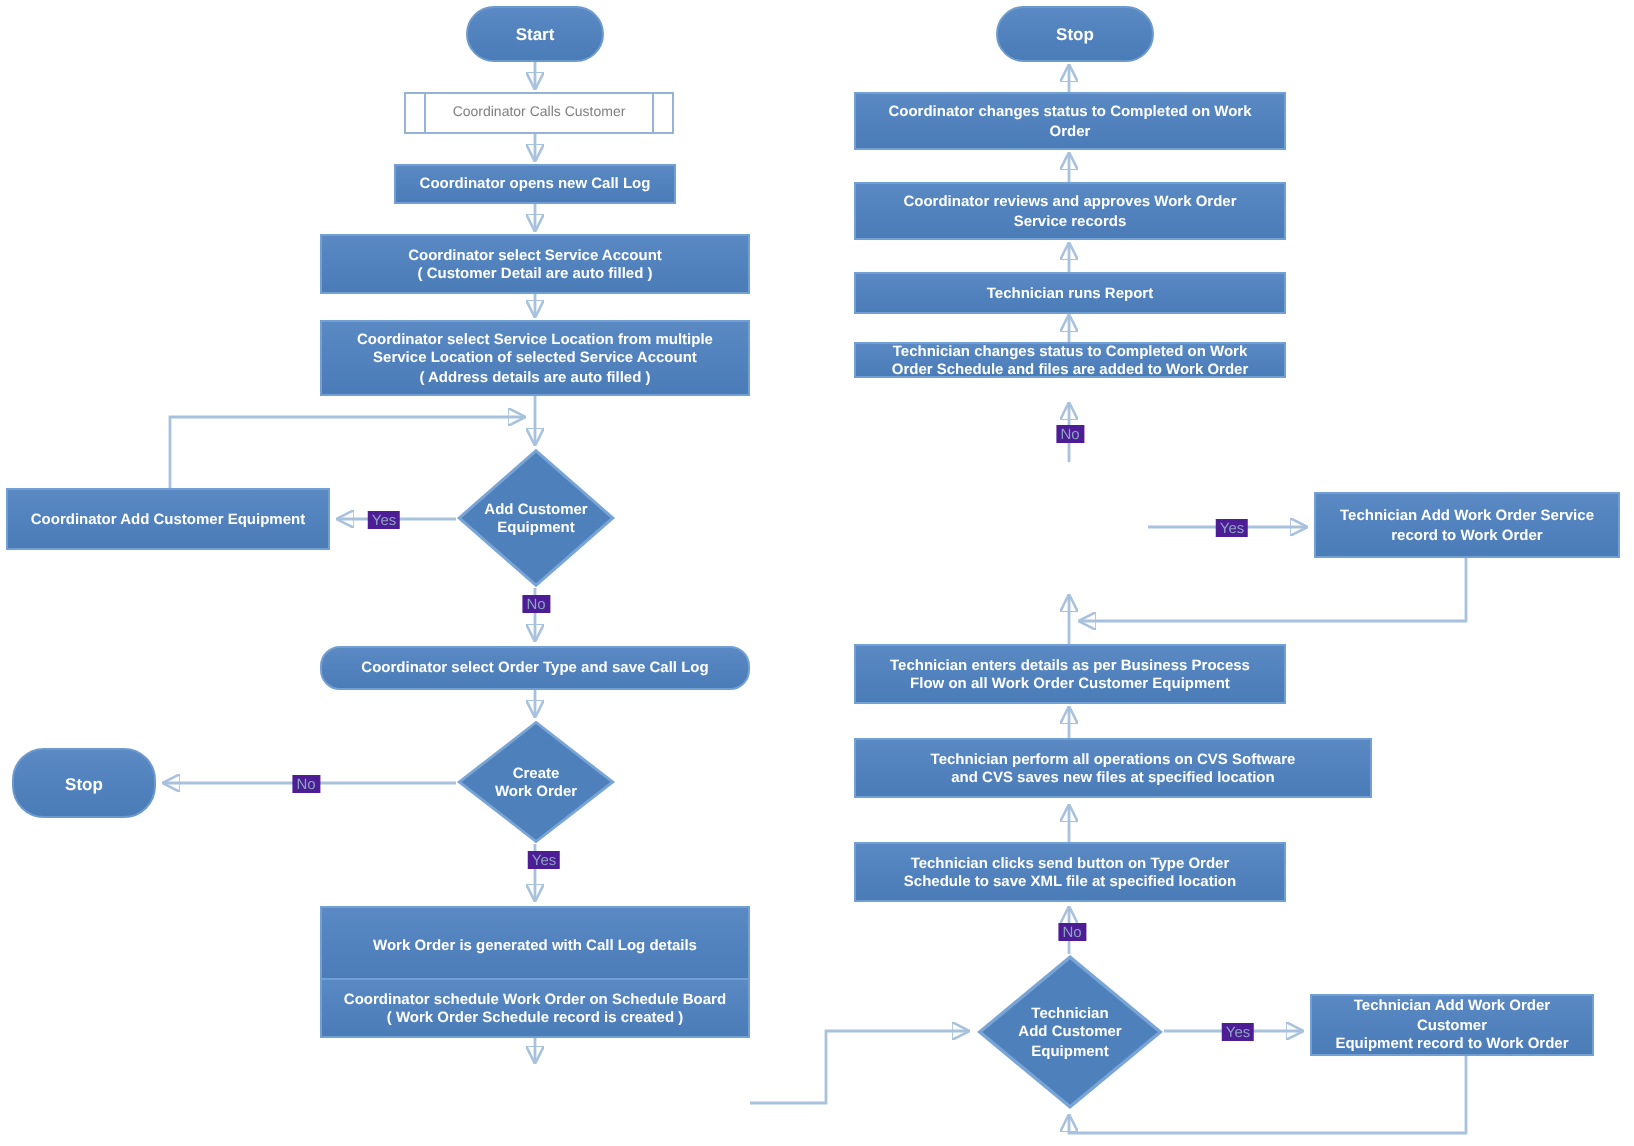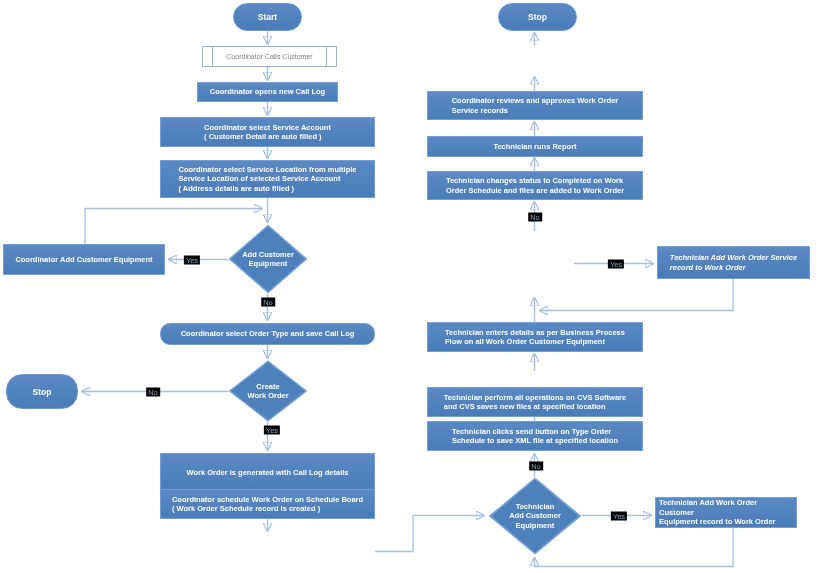--- a/index.html
+++ b/index.html
@@ -4,21 +4,21 @@
 <style>
   html,body{margin:0;padding:0;background:#fff;}
   .canvas{
     position:relative;width:817px;height:573px;background:#ffffff;
     font-family:"Liberation Sans",sans-serif;overflow:hidden;
   }
   .edges{position:absolute;left:0;top:0;width:817px;height:573px;z-index:1;}
   .edges path{fill:none;stroke:#a8c2de;stroke-width:1.4;}
   .node{
     position:absolute;z-index:2;display:flex;align-items:center;justify-content:center;
-    box-sizing:border-box;
+    text-align:center;box-sizing:border-box;
   }
   .proc{
     background:linear-gradient(180deg,#5a89c3 0%,#4a7cb8 100%);
     border:1px solid #72a0d4;color:#ffffff;font-weight:bold;font-size:7.5px;
     line-height:9.5px;white-space:pre-line;padding:1px 3px;
   }
   .oval{
     background:linear-gradient(180deg,#5a89c3 0%,#4a7cb8 100%);
     border:1px solid #6d9ace;color:#ffffff;font-weight:bold;font-size:8.5px;
     border-radius:16px;
@@ -36,21 +36,21 @@
   .diamond{position:absolute;z-index:2;}
   .diamond svg{position:absolute;left:0;top:0;width:100%;height:100%;}
   .diamond polygon{fill:#4e80bc;stroke:#79a5d6;stroke-width:2;}
   .diamond .dlabel{
     position:absolute;left:0;top:0;width:100%;height:100%;z-index:3;
     display:flex;align-items:center;justify-content:center;text-align:center;
     color:#ffffff;font-weight:bold;font-size:7.5px;line-height:9.5px;white-space:pre-line;
   }
   .elabel{
     position:absolute;z-index:4;transform:translate(-50%,-50%);
-    background:#000000;color:#8ba3bf;font-size:7.5px;padding:0 2px;line-height:9px;
+    background:#4c1d95;color:#8ba3bf;font-size:7.5px;padding:0 2px;line-height:9px;
   }
 </style>
 </head>
 <body>
 
 <div class="canvas">
 
   <svg class="edges">
     <defs>
       <marker id="arrow" viewBox="0 0 10 10" refX="9" refY="5" markerWidth="6.5" markerHeight="6.5" orient="auto-start-reverse">
@@ -124,37 +124,39 @@
   <div class="node oval" style="left:6px;top:374px;width:72px;height:35px;">Stop</div>
 
   <div class="node proc" style="left:160px;top:453px;width:215px;height:40px;">Work Order is generated with Call Log details</div>
 
   <div class="node proc" style="left:160px;top:489px;width:215px;height:30px;">Coordinator schedule  Work Order on Schedule Board
 ( Work Order Schedule record is created )</div>
 
 
   <div class="node oval" style="left:498px;top:3px;width:79px;height:28px;">Stop</div>
 
+  <div class="node proc" style="left:427px;top:46px;width:216px;height:29px;">Coordinator changes status to Completed on Work
+Order</div>
 
   <div class="node proc" style="left:427px;top:91px;width:216px;height:29px;">Coordinator reviews and  approves Work Order
 Service records</div>
 
   <div class="node proc" style="left:427px;top:136px;width:216px;height:21px;">Technician runs Report</div>
 
-  <div class="node proc" style="left:427px;top:171px;width:216px;height:29px;">Technician changes status to Completed on Work
+  <div class="node proc" style="left:427px;top:171px;width:216px;height:18px;">Technician changes status to Completed on Work
 Order Schedule and files are added to Work Order</div>
 
 
-  <div class="node proc" style="left:657px;top:246px;width:153px;height:33px;font-style:italic;">Technician Add Work Order Service
+  <div class="node proc" style="left:657px;top:246px;width:153px;height:33px;">Technician Add Work Order Service
 record to Work Order</div>
 
   <div class="node proc" style="left:427px;top:322px;width:216px;height:30px;">Technician enters details as per Business Process
 Flow on all Work Order Customer Equipment</div>
 
-  <div class="node proc" style="left:427px;top:387px;width:216px;height:30px;">Technician perform all operations on CVS Software
+  <div class="node proc" style="left:427px;top:369px;width:259px;height:30px;">Technician perform all operations on CVS Software
 and CVS saves new files at specified location</div>
 
   <div class="node proc" style="left:427px;top:421px;width:216px;height:30px;">Technician clicks send button on Type Order
 Schedule to save XML file at specified location</div>
 
   <div class="diamond" style="left:488px;top:477px;width:94px;height:78px;">
     <svg viewBox="0 0 100 100" preserveAspectRatio="none">
       <polygon points="50,2 98,50 50,98 2,50"></polygon>
     </svg>
     <span class="dlabel">Technician

